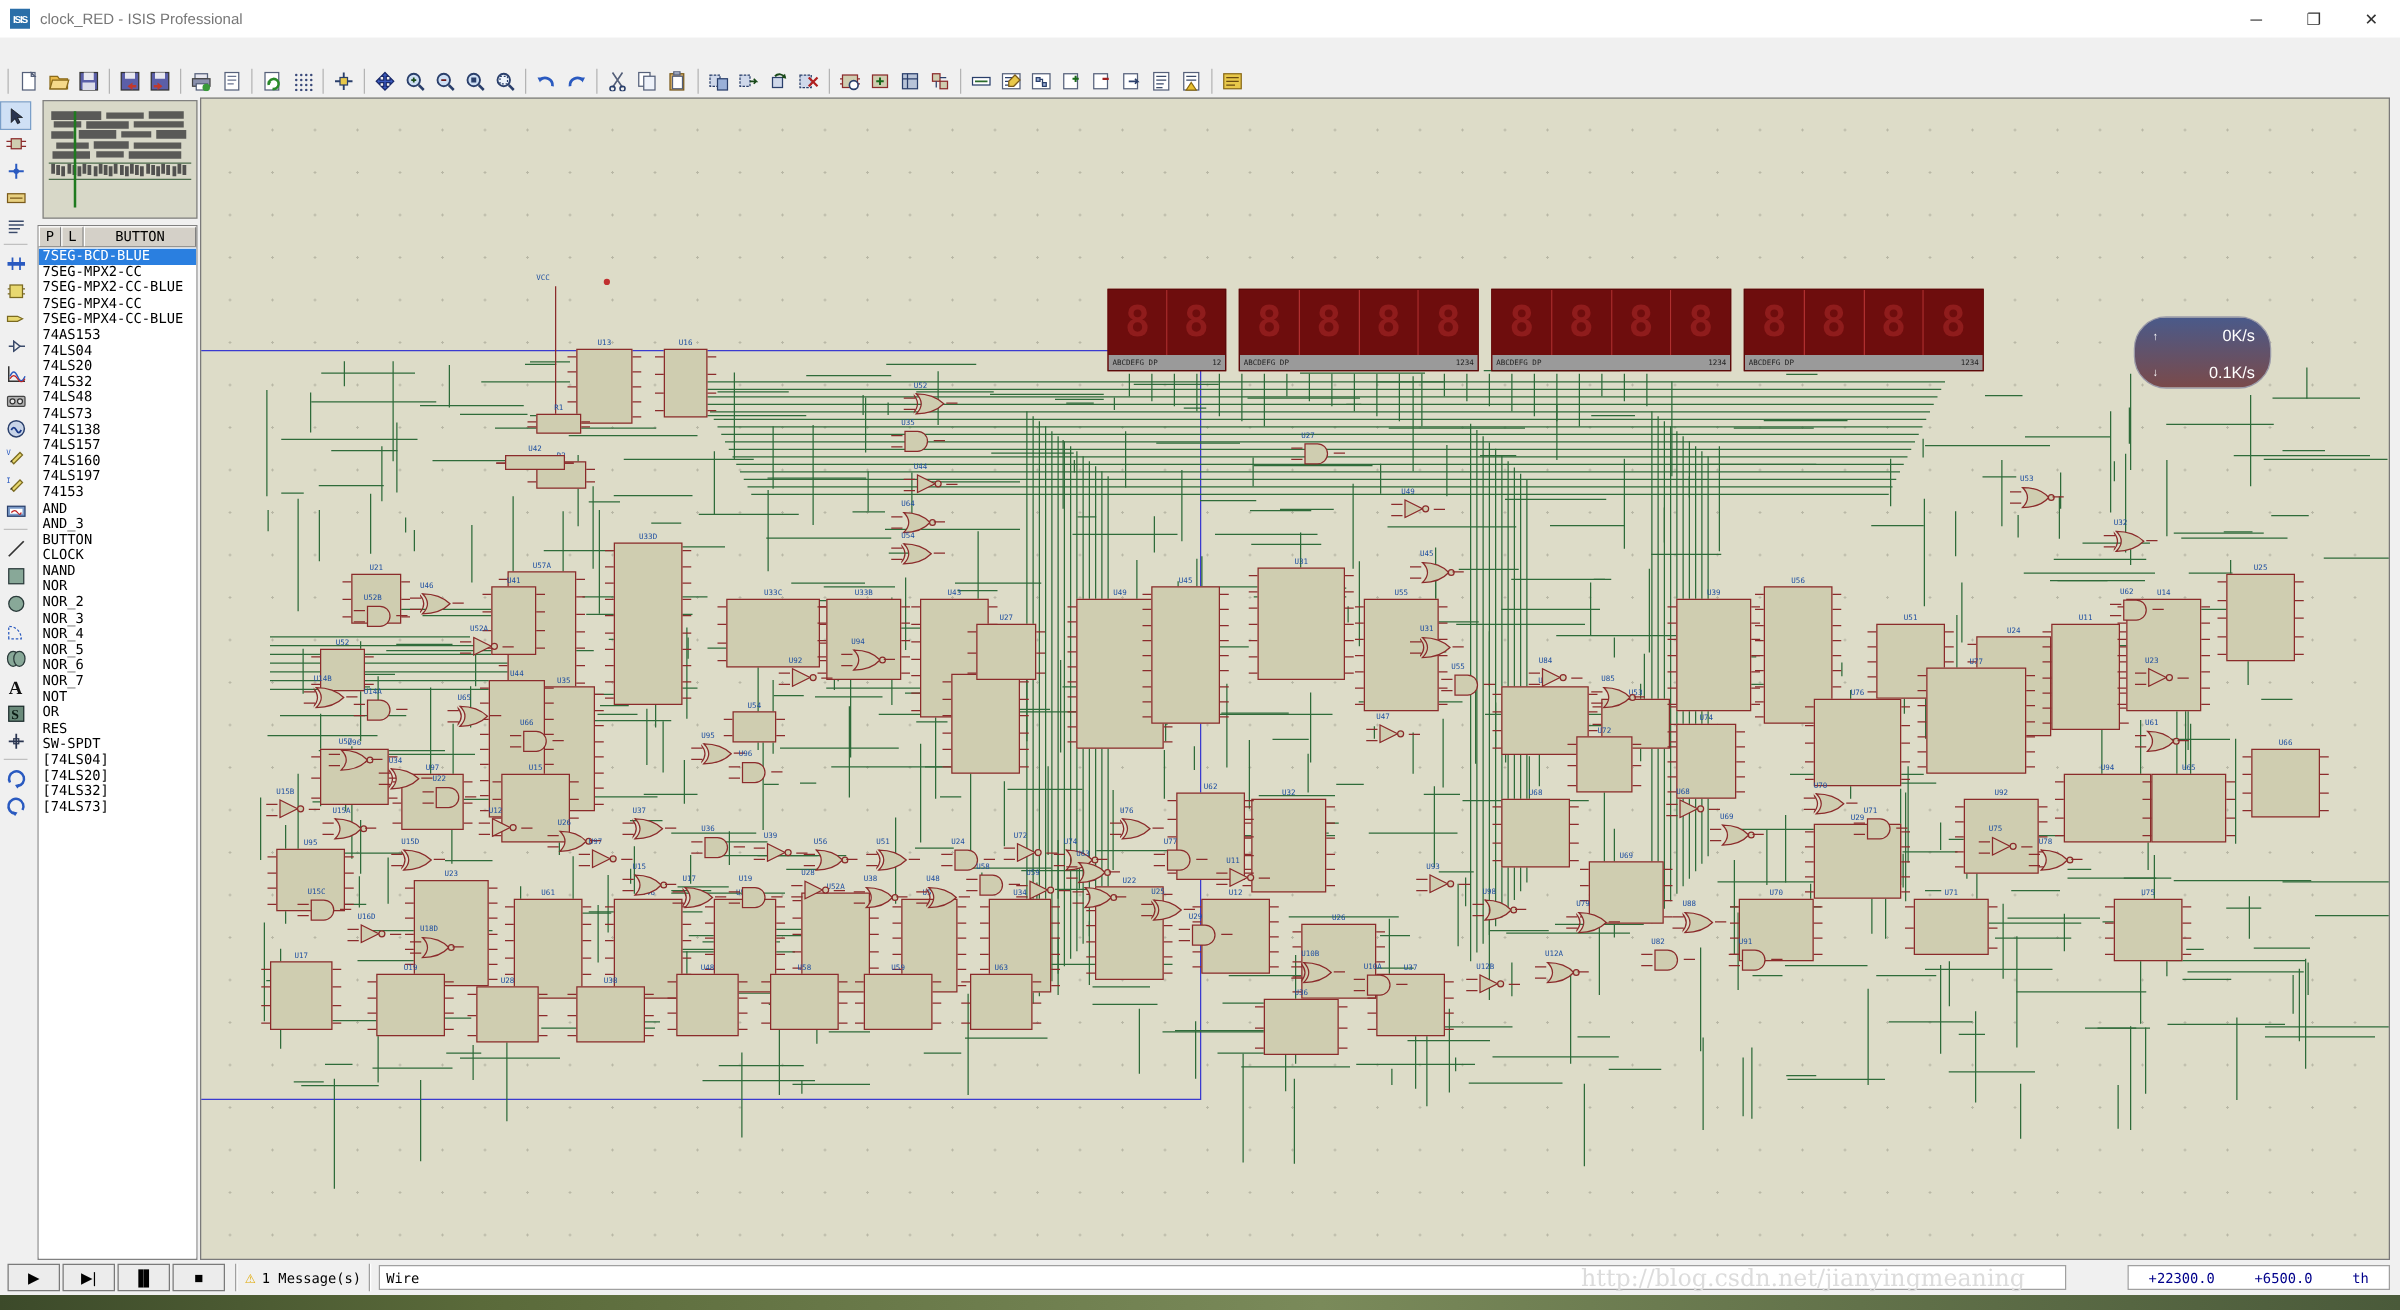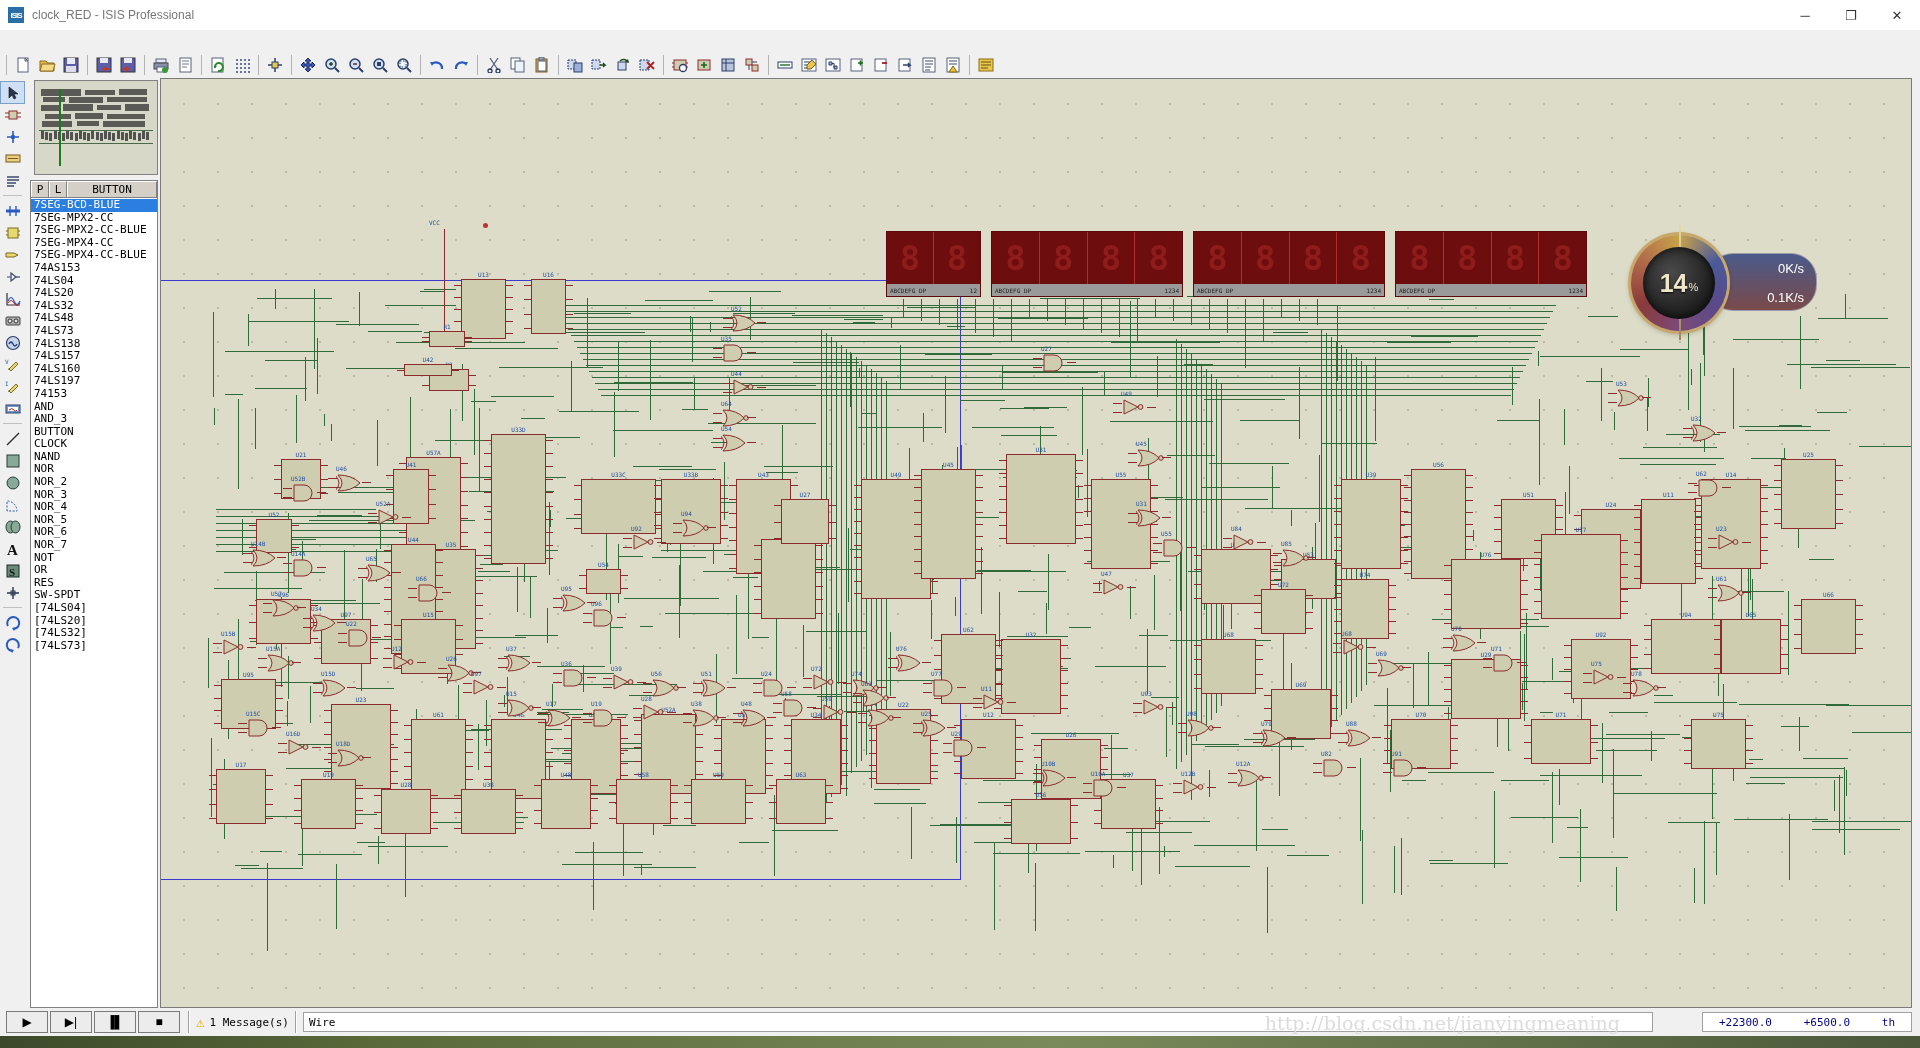--- a/index.html
+++ b/index.html
@@ -3195,27 +3195,20 @@
         <div id="netpanel">
           <div class="row">
             <span class="arrow">↑</span>
             <span>0K/s</span>
           </div>
           <div class="row">
             <span class="arrow">↓</span>
             <span>0.1K/s</span>
           </div>
         </div>
-        <div id="cpugauge">
-          <div class="needle"></div>
-          <div class="inner">
-            <span class="val">14</span>
-            <span class="pct">%</span>
-          </div>
-        </div>
       </div>
     </div>
   </div>
 
   <div id="statusbar">
     <div class="anim-btns" id="animbtns">
         <div class="anim-btn">
           <span style="font-size: 12px; color: rgb(0, 0, 0);">▶</span>
         </div>
         <div class="anim-btn">

